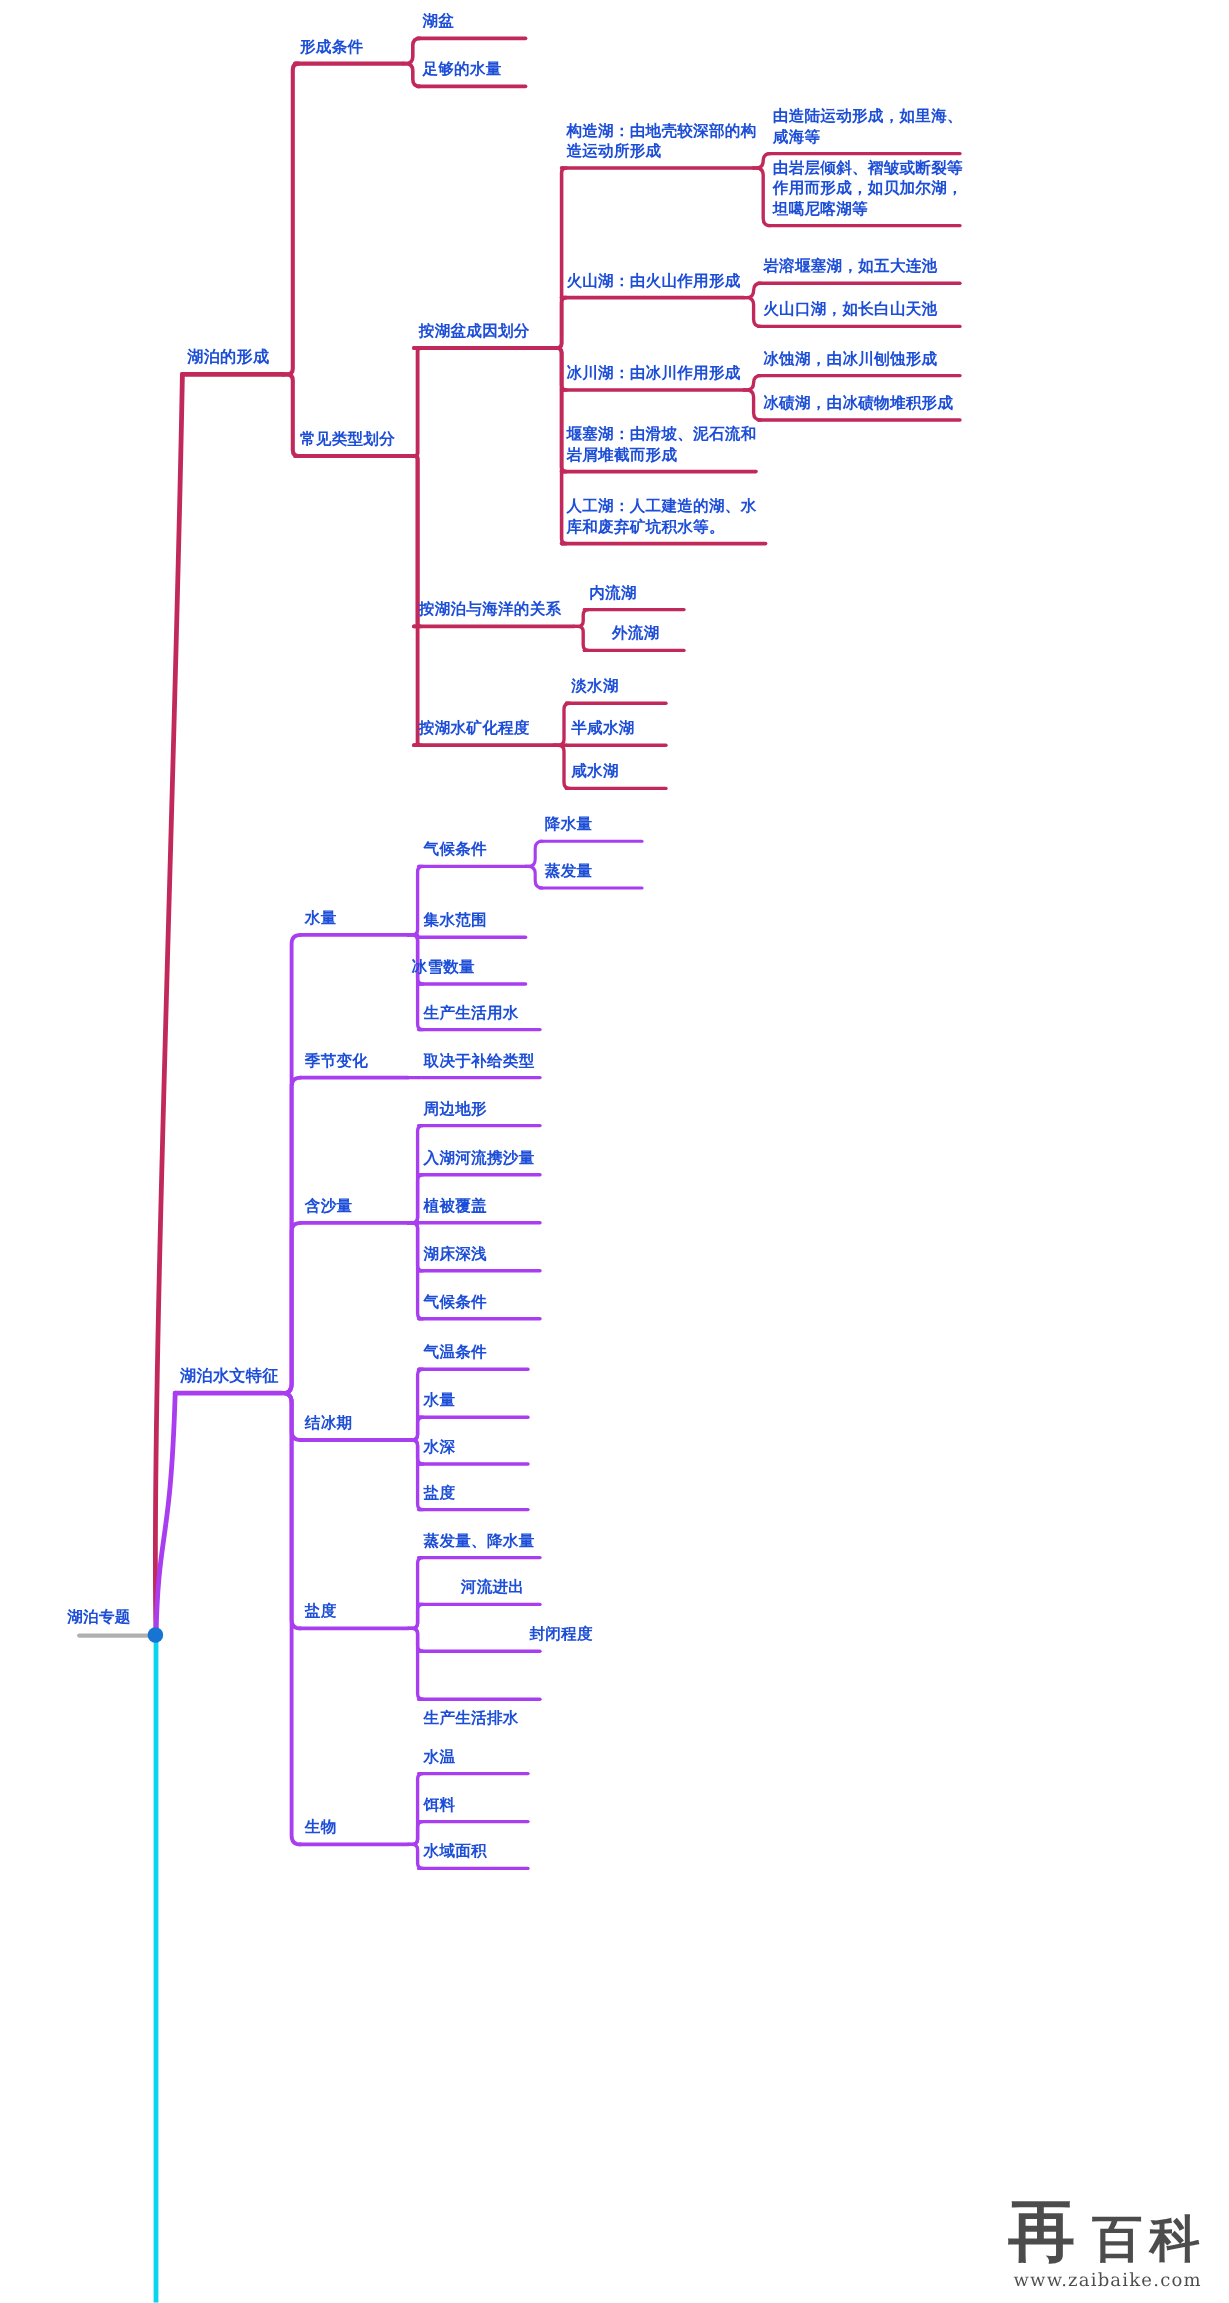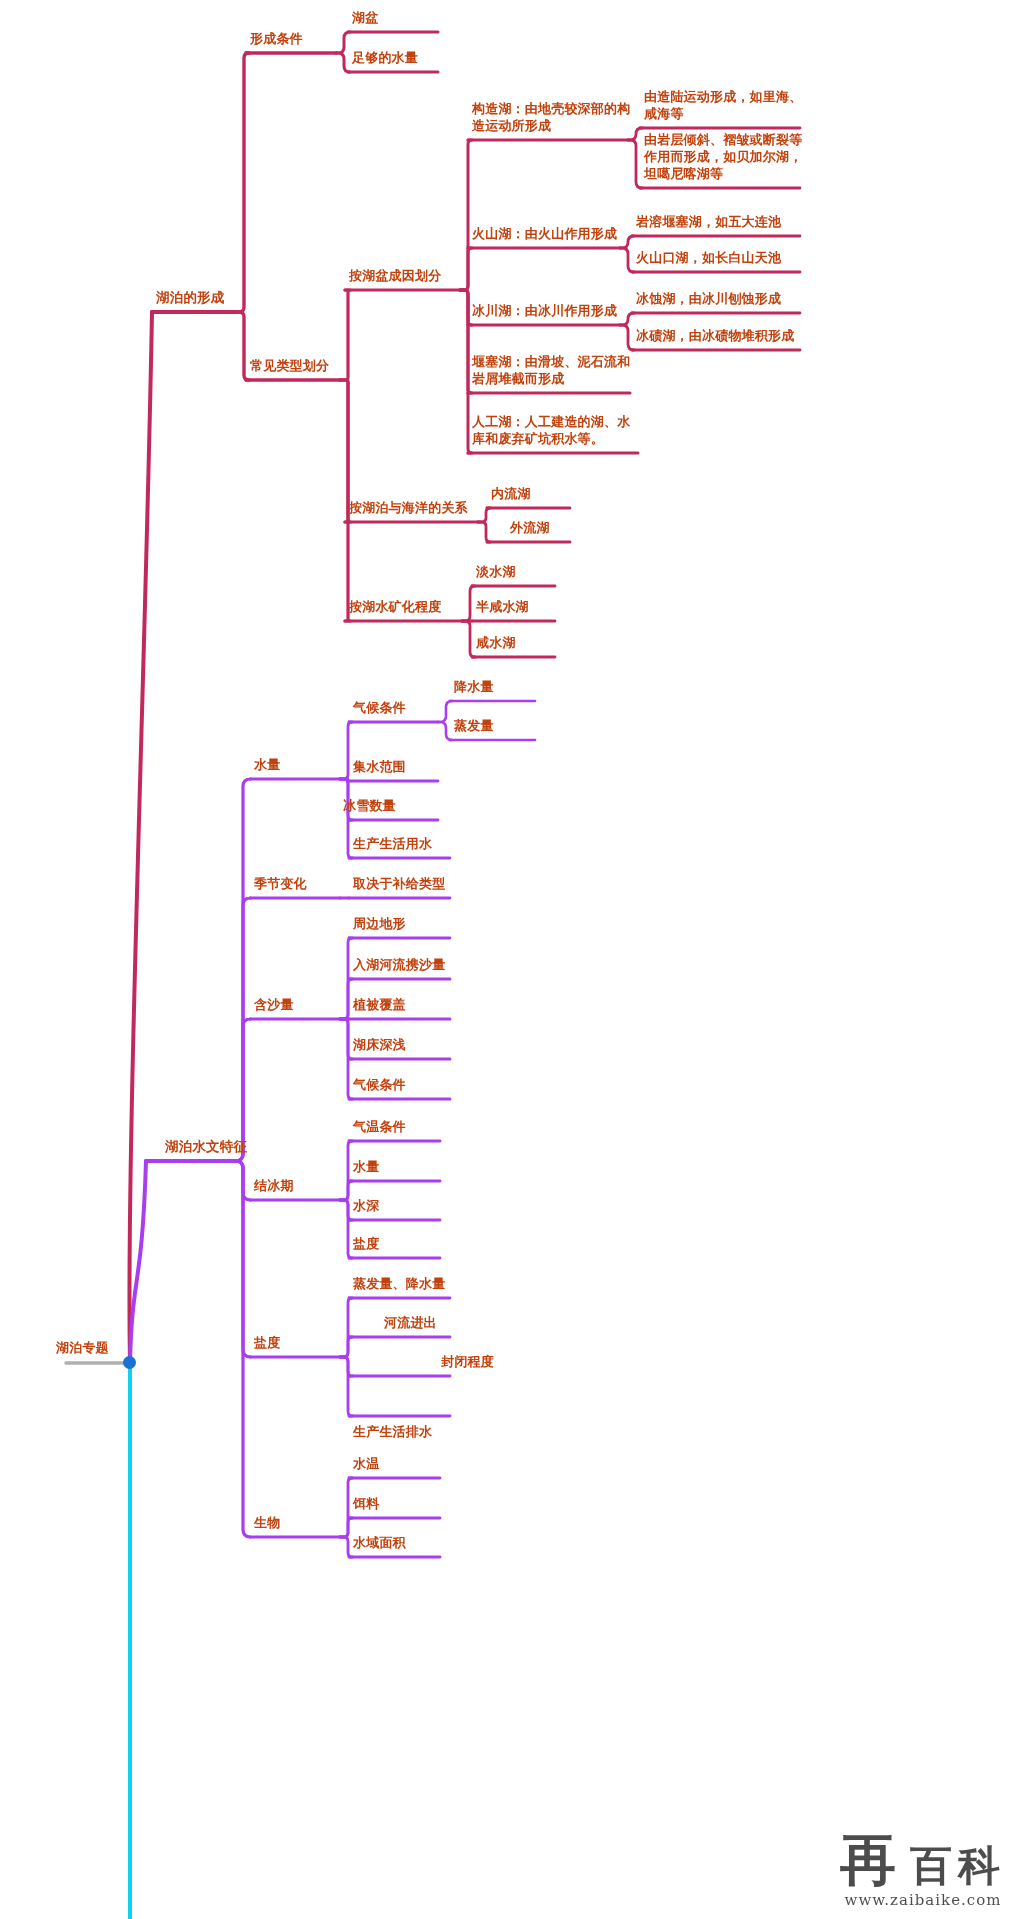--- a/index.html
+++ b/index.html
@@ -24,21 +24,21 @@
   svg#edges {
     position: absolute;
     left: 0;
     top: 0;
     width: 1024px;
     height: 1919px;
     pointer-events: none;
   }
   .node-label {
     position: absolute;
-    color: #c2410c;
+    color: #1d4ed8;
     font-size: 13px;
     line-height: 17px;
     font-weight: 700;
     white-space: pre-wrap;
     letter-spacing: 0.2px;
     -webkit-font-smoothing: antialiased;
   }
   .node-label.root {
     font-size: 13px;
     font-weight: 700;
@@ -230,21 +230,21 @@
 岩屑堆截而形成</div>
       <div class="node-label" style="left: 472px; width: 210px; top: 413px;">人工湖：人工建造的湖、水
 库和废弃矿坑积水等。</div>
       <div class="node-label" style="left: 349px; width: 173px; top: 499px;">按湖泊与海洋的关系</div>
       <div class="node-label" style="left: 491px; width: 123px; top: 485px;">内流湖</div>
       <div class="node-label" style="left: 510px; width: 123px; top: 519px;">外流湖</div>
       <div class="node-label" style="left: 349px; width: 157px; top: 598px;">按湖水矿化程度</div>
       <div class="node-label" style="left: 476px; width: 123px; top: 563px;">淡水湖</div>
       <div class="node-label" style="left: 476px; width: 123px; top: 598px;">半咸水湖</div>
       <div class="node-label" style="left: 476px; width: 123px; top: 634px;">咸水湖</div>
-      <div class="node-label l1" style="left: 150px; width: 129px; top: 1138px; margin-left: 15px;">湖泊水文特征</div>
+      <div class="node-label l1" style="left: 150px; width: 129px; top: 1138px;">湖泊水文特征</div>
       <div class="node-label" style="left: 254px; width: 130px; top: 756px;">水量</div>
       <div class="node-label" style="left: 353px; width: 129px; top: 699px;">气候条件</div>
       <div class="node-label" style="left: 454px; width: 125px; top: 678px;">降水量</div>
       <div class="node-label" style="left: 454px; width: 125px; top: 717px;">蒸发量</div>
       <div class="node-label" style="left: 353px; width: 129px; top: 758px;">集水范围</div>
       <div class="node-label" style="left: 343px; width: 129px; top: 797px;">冰雪数量</div>
       <div class="node-label" style="left: 353px; width: 141px; top: 835px;">生产生活用水</div>
       <div class="node-label" style="left: 254px; width: 130px; top: 875px;">季节变化</div>
       <div class="node-label" style="left: 353px; width: 141px; top: 875px;">取决于补给类型</div>
       <div class="node-label" style="left: 254px; width: 130px; top: 996px;">含沙量</div>

